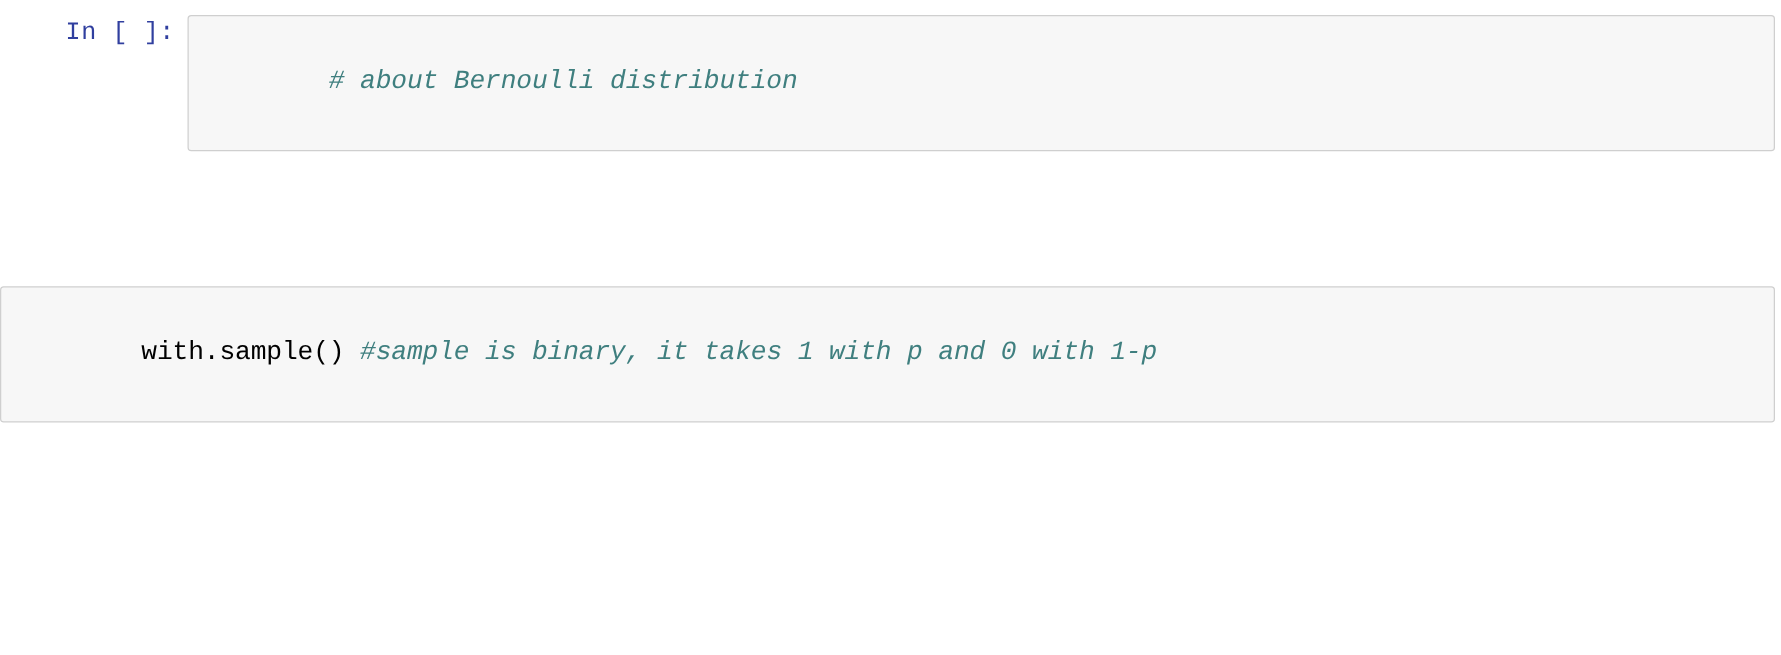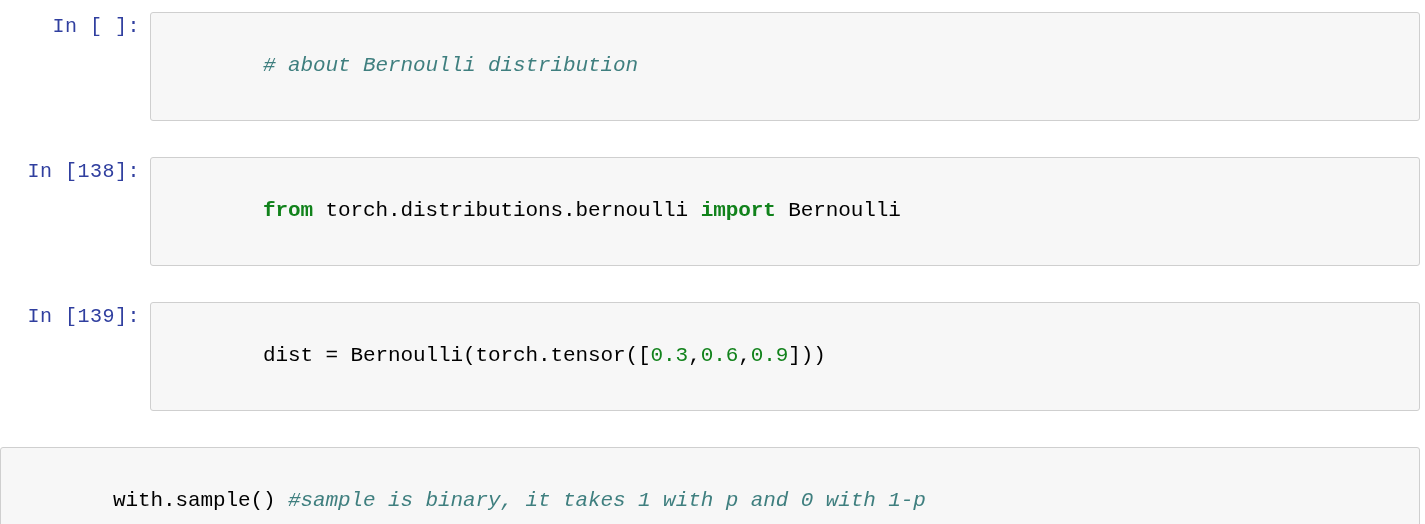--- a/index.html
+++ b/index.html
@@ -89,38 +89,24 @@
     <div class="prompt prompt-in">In [ ]:</div>
     <div class="cell-box">
       <div class="code-line">
         <span class="tok-comment"># about Bernoulli distribution</span>
       </div>
     </div>
   </div>
 
   <div class="spacer-lg"></div>
 
-  <div class="nb-row">
-    <div class="prompt prompt-in">In [138]:</div>
-    <div class="cell-box">
-      <div class="code-line">
-        <span class="tok-keyword">from</span><span class="tok-plain"> torch.distributions.bernoulli </span><span class="tok-keyword">import</span><span class="tok-plain"> Bernoulli</span>
-      </div>
-    </div>
-  </div>
 
   <div class="spacer-lg"></div>
 
   <div class="nb-row">
-    <div class="prompt prompt-in">In [139]:</div>
-    <div class="cell-box">
-      <div class="code-line">
-        <span class="tok-plain">dist = Bernoulli(torch.tensor([</span><span class="tok-number">0.3</span><span class="tok-plain">,</span><span class="tok-number">0.6</span><span class="tok-plain">,</span><span class="tok-number">0.9</span><span class="tok-plain">]))</span>
-      </div>
-    </div>
   </div>
 
   <div class="spacer-lg"></div>
 
   <div class="nb-row">
     <div class="cell-box">
       <div class="code-line">
         <span class="tok-plain">with.sample() </span><span class="tok-comment">#sample is binary, it takes 1 with p and 0 with 1-p</span>
       </div>
     </div>

